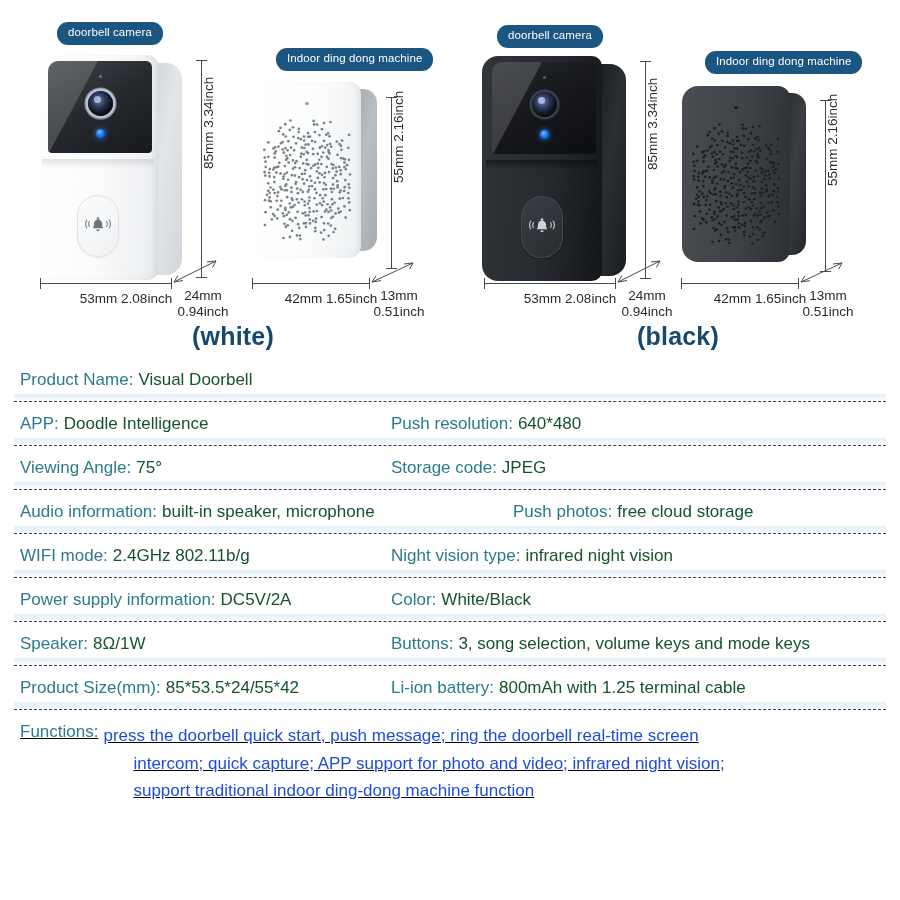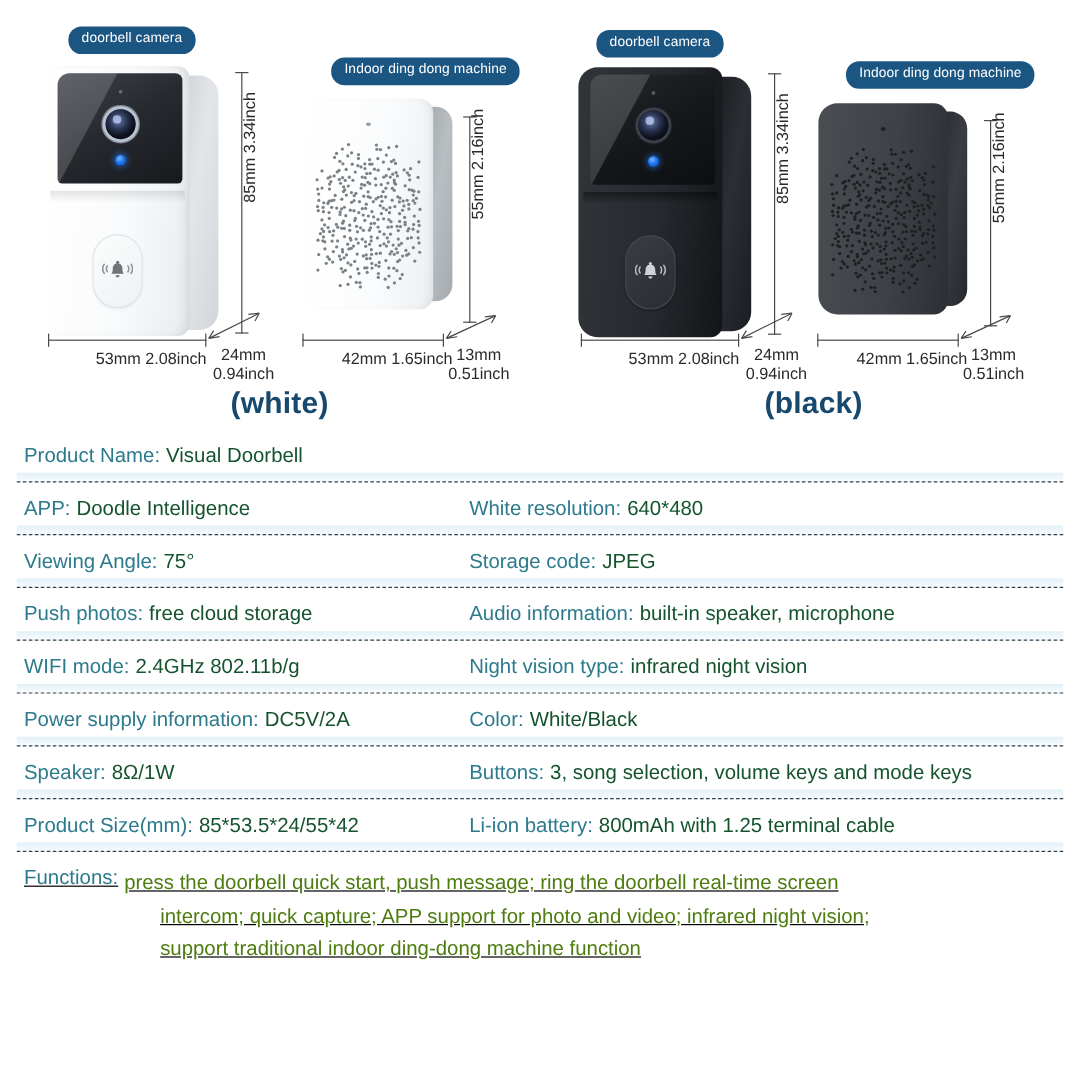--- a/index.html
+++ b/index.html
@@ -198,21 +198,21 @@
     font-weight: normal;
     white-space: nowrap;
     margin-right: 5px;
   }
   .v {
     color: #14532d;
     font-size: 17px;
   }
   .fn-wrap { display: flex; align-items: flex-start; width: 100%; text-decoration: underline; }
   .fn-wrap .k { padding-top: 0; }
-  .fn-body { color: #4d7c0f; font-size: 17px; line-height: 1.62; }
+  .fn-body { color: #1d4ed8; font-size: 17px; line-height: 1.62; }
   .fn-body .l2, .fn-body .l3 { display: block; padding-left: 30px; }
 </style>
 </head>
 <body>
 
 <div class="page">
 
   <div class="showcase">
 
     <div class="variant white">
@@ -1062,46 +1062,46 @@
       </div>
       <div class="tint"></div>
     </div>
 
     <div class="srow">
       <div class="cell left">
         <span class="k">APP:</span>
         <span class="v">Doodle Intelligence</span>
       </div>
       <div class="cell right">
-        <span class="k">White resolution:</span>
+        <span class="k">Push resolution:</span>
         <span class="v">640*480</span>
       </div>
       <div class="tint"></div>
     </div>
 
     <div class="srow">
       <div class="cell left">
         <span class="k">Viewing Angle:</span>
         <span class="v">75°</span>
       </div>
       <div class="cell right">
         <span class="k">Storage code:</span>
         <span class="v">JPEG</span>
       </div>
       <div class="tint"></div>
     </div>
 
     <div class="srow">
+      <div class="cell right">
+        <span class="k">Audio information:</span>
+        <span class="v">built-in speaker, microphone</span>
+      </div>
       <div class="cell left">
         <span class="k">Push photos:</span>
         <span class="v">free cloud storage</span>
-      </div>
-      <div class="cell right">
-        <span class="k">Audio information:</span>
-        <span class="v">built-in speaker, microphone</span>
       </div>
       <div class="tint"></div>
     </div>
 
     <div class="srow">
       <div class="cell left">
         <span class="k">WIFI mode:</span>
         <span class="v">2.4GHz 802.11b/g</span>
       </div>
       <div class="cell right">

